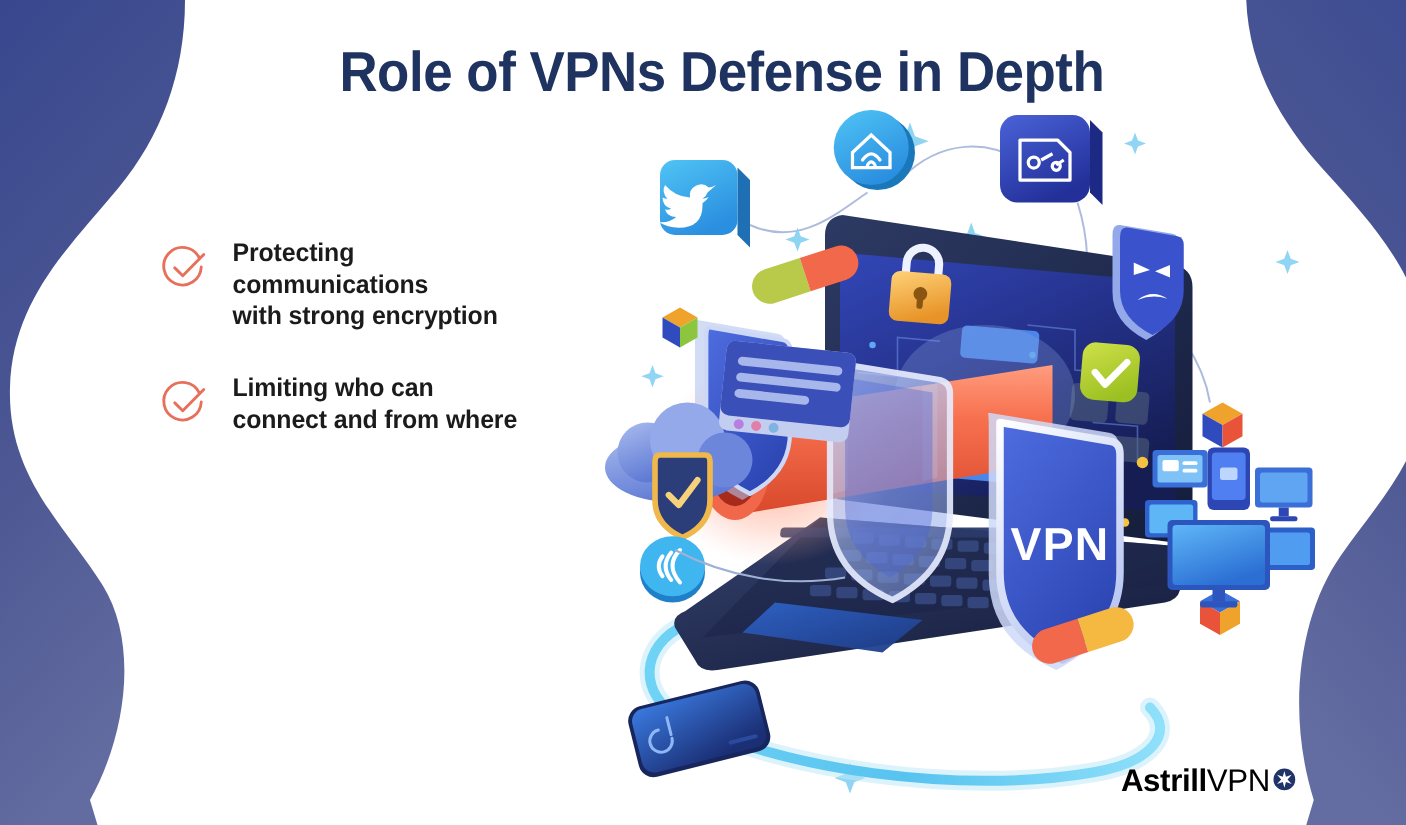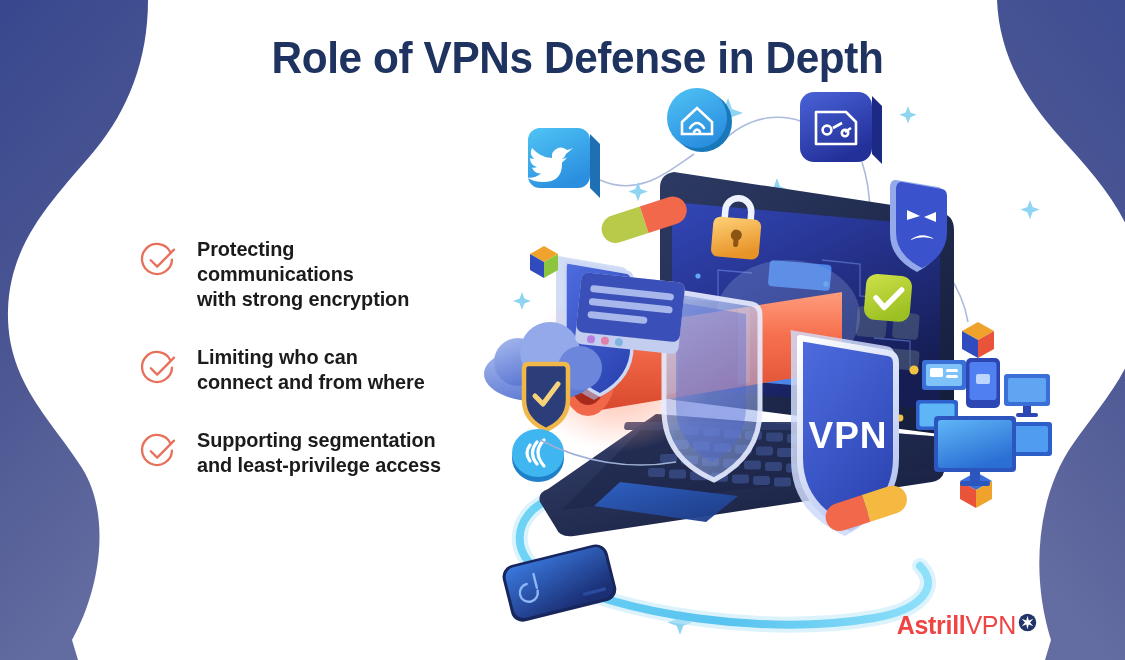--- a/index.html
+++ b/index.html
@@ -23,21 +23,21 @@
     font-family:"Liberation Sans Narrow","Liberation Sans",sans-serif;
     font-weight:700;
     font-size:45px;
     letter-spacing:-0.4px;
     color:#1f3360;
     transform:scaleX(0.94);
     white-space:nowrap;
   }
 
   
-  #bullets{position:absolute;left:139px;top:190px;width:320px;margin-top:46px;}
+  #bullets{position:absolute;left:128px;top:190px;width:320px;}
   .bullet{display:flex;align-items:flex-start;margin-bottom:33px;}
   .bullet:last-child{margin-bottom:0;}
   .bullet .tick{flex:0 0 auto;width:40px;height:40px;margin-top:4px;}
   .bullet .btext{
     margin-left:18px;
     font-family:"Liberation Sans Narrow","Liberation Sans",sans-serif;
     font-weight:700;
     font-size:20.5px;
     line-height:25px;
     color:#1b1b1b;
@@ -47,22 +47,22 @@
   }
   .btext .l2{display:block;}
 
   
   #illus{position:absolute;left:470px;top:70px;width:600px;height:580px;}
   #illus svg{display:block;}
 
   
   #logo{
     position:absolute;right:118px;bottom:22px;
-    display:flex;align-items:flex-start;
-    color:#ef4444;
+    display:flex;align-items:center;
+    color:#000000;
     white-space:nowrap;
   }
   #logo .lt{font-size:25px;font-weight:700;letter-spacing:-0.3px;line-height:1;}
   #logo .lv{font-size:25px;font-weight:400;letter-spacing:-0.3px;line-height:1;}
   #logo .lstar{width:19px;height:19px;margin-left:2px;margin-bottom:4px;}
 </style>
 </head>
 <body>
 
 <div id="stage">
@@ -110,30 +110,20 @@
       <svg class="tick" viewBox="0 0 40 40">
         <path d="M31.5,12.4 A15,15 0 1 0 33,19.6" fill="none" stroke="#e8705a" stroke-width="2.3" stroke-linecap="round"></path>
         <path d="M11.8,20.3 L18.2,26.6 L35,9.6" fill="none" stroke="#e8705a" stroke-width="2.3" stroke-linecap="round" stroke-linejoin="round"></path>
       </svg>
       <div class="btext">
         <span>Limiting who can</span>
         <span class="l2">connect and from where</span>
       </div>
     </div>
 
-    <div class="bullet">
-      <svg class="tick" viewBox="0 0 40 40">
-        <path d="M31.5,12.4 A15,15 0 1 0 33,19.6" fill="none" stroke="#e8705a" stroke-width="2.3" stroke-linecap="round"></path>
-        <path d="M11.8,20.3 L18.2,26.6 L35,9.6" fill="none" stroke="#e8705a" stroke-width="2.3" stroke-linecap="round" stroke-linejoin="round"></path>
-      </svg>
-      <div class="btext">
-        <span>Supporting segmentation</span>
-        <span class="l2">and least-privilege access</span>
-      </div>
-    </div>
 
 
   </div>
 
   <div id="illus">
   <svg width="600" height="580" viewBox="0 0 600 580" aria-hidden="true">
     <defs>
       <linearGradient id="screenG" x1="0" y1="0" x2="0.6" y2="1">
         <stop offset="0" stop-color="#3247b7"></stop>
         <stop offset="0.45" stop-color="#26338f"></stop>

